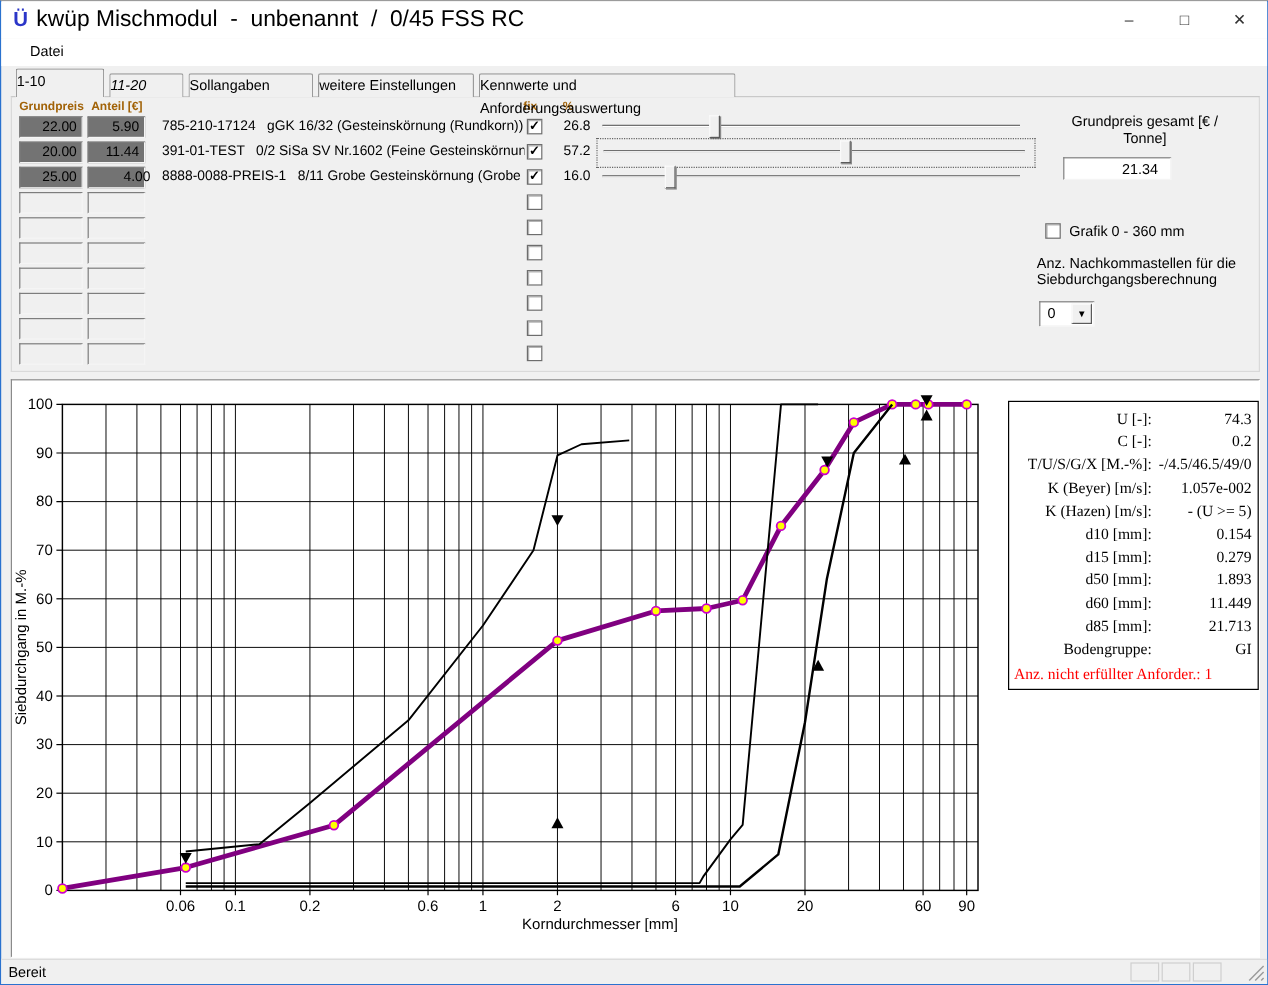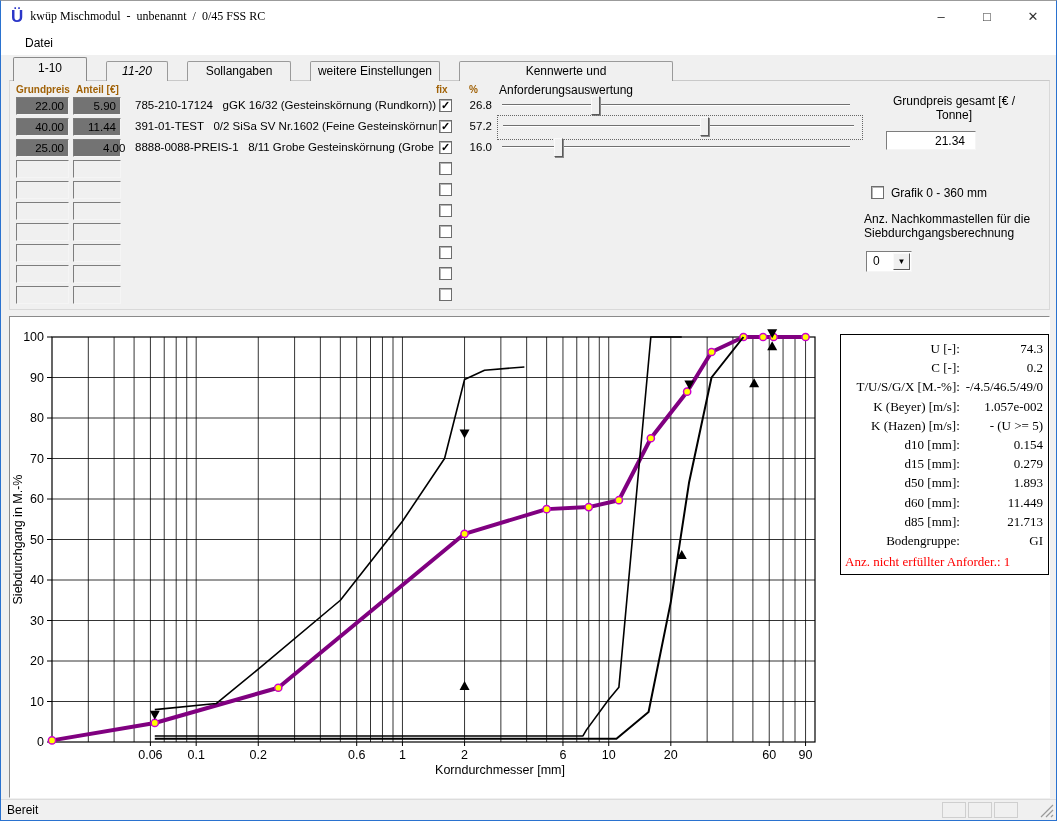--- a/index.html
+++ b/index.html
@@ -2,31 +2,31 @@
 <html><head>
 <meta charset="utf-8">
 <style>
   html,body{margin:0;padding:0;background:#ffffff;font-family:"Liberation Sans",sans-serif;}
   *{box-sizing:border-box;}
   .window{position:relative;width:1057px;height:821px;background:#f0f0f0;
     border:1px solid #2a72cf;border-top-color:#9b9b9b;overflow:hidden;}
   
   .titlebar{position:absolute;left:0;top:0;width:100%;height:31px;background:#fff;display:flex;align-items:center;}
   .title-icon{color:#2b36c8;font-weight:bold;font-size:17px;margin:0 7px 0 10px;}
-  .title-text{font-size:12px;color:#000;white-space:pre;font-family:Liberation Serif, serif;}
+  .title-text{font-size:19px;color:#000;white-space:pre;}
   .win-btns{margin-left:auto;display:flex;height:31px;}
   .win-btn{width:46px;height:31px;text-align:center;line-height:31px;font-size:13px;color:#333;}
   
   .menubar{position:absolute;left:0;top:31px;width:100%;height:23px;background:#fff;}
   .menu-item{display:inline-block;padding:4px 24px;font-size:12px;color:#000;}
   
   .tabstrip{position:absolute;left:12px;top:58px;height:22px;z-index:3;}
-  .tab{display:inline-block;height:20px;line-height:19px;text-align:center;font-size:12px;
+  .tab{display:inline-block;height:20px;line-height:19px;font-size:12px;
     background:#f0f0f0;border:1px solid #9a9a9a;border-bottom:none;border-radius:2px 2px 0 0;
-    margin-right:19px;vertical-align:bottom;color:#000;}
+    margin-right:4px;vertical-align:bottom;color:#000;}
   .tab.active{height:24px;line-height:21px;position:relative;top:0px;margin-top:-2px;z-index:4;
     border-color:#8a8a8a;background:#f0f0f0;box-shadow:0 2px 0 #f0f0f0;}
   .top-panel{position:absolute;left:8px;top:79px;width:1041px;height:230px;background:#f0f0f0;
     border:1px solid #d9d9d9;border-top-color:#c9c9c9;}
   .hdr{position:absolute;font-size:10px;color:#a16207;white-space:pre;font-weight:bold;}
   .field{position:absolute;height:18px;background:#f0f0f0;border:1px solid;border-color:#7d7d7d #f5f5f5 #f5f5f5 #7d7d7d;
     font-size:11.5px;text-align:right;padding:2px 4px 0 0;color:#000;}
   .field.filled{background:#737373;}
   .mat-label{position:absolute;font-size:11.5px;color:#000;white-space:pre;overflow:hidden;height:14px;}
   .cb{position:absolute;width:13px;height:13px;background:#fff;border:1px solid #6d6d6d;
@@ -84,21 +84,21 @@
       <div class="hdr" style="left: 66px; top: 3px;">Anteil [€]</div>
       <div class="hdr" style="left: 426px; top: 3px;">fix</div>
       <div class="hdr" style="left: 459px; top: 3px;">%</div>
       <div class="field filled" style="left: 6px; top: 16px; width: 53px;">22.00</div>
       <div class="field filled" style="left: 63px; top: 16px; width: 48px;">5.90</div>
       <div class="cb" style="left: 429px; top: 18px;">✓</div>
       <div class="mat-label" style="left: 125px; top: 18px; width: 302px;">785-210-17124   gGK 16/32 (Gesteinskörnung (Rundkorn))</div>
       <div class="pct" style="left: 444px; top: 18px;">26.8</div>
       <div class="track" style="left: 492px; top: 23px; width: 348px;"></div>
       <div class="thumb" style="left: 581.264px; top: 15px;"></div>
-      <div class="field filled" style="left: 6px; top: 37px; width: 53px;">40.00</div>
+      <div class="field filled" style="left: 6px; top: 37px; width: 53px;">20.00</div>
       <div class="field filled" style="left: 63px; top: 37px; width: 48px;">11.44</div>
       <div class="cb" style="left: 429px; top: 39px;">✓</div>
       <div class="mat-label" style="left: 125px; top: 39px; width: 302px;">391-01-TEST   0/2 SiSa SV Nr.1602 (Feine Gesteinskörnung)</div>
       <div class="pct" style="left: 444px; top: 39px;">57.2</div>
       <div class="focusrect" style="left: 487px; top: 34px; width: 366px; height: 25px;"></div>
       <div class="track" style="left: 493px; top: 44px; width: 351px;"></div>
       <div class="thumb" style="left: 689.772px; top: 36px;"></div>
       <div class="field filled" style="left: 6px; top: 58px; width: 53px;">25.00</div>
       <div class="field filled" style="left: 63px; top: 58px; width: 48px; padding-left: 29px;">4.00</div>
       <div class="cb" style="left: 429px; top: 60px;">✓</div>

